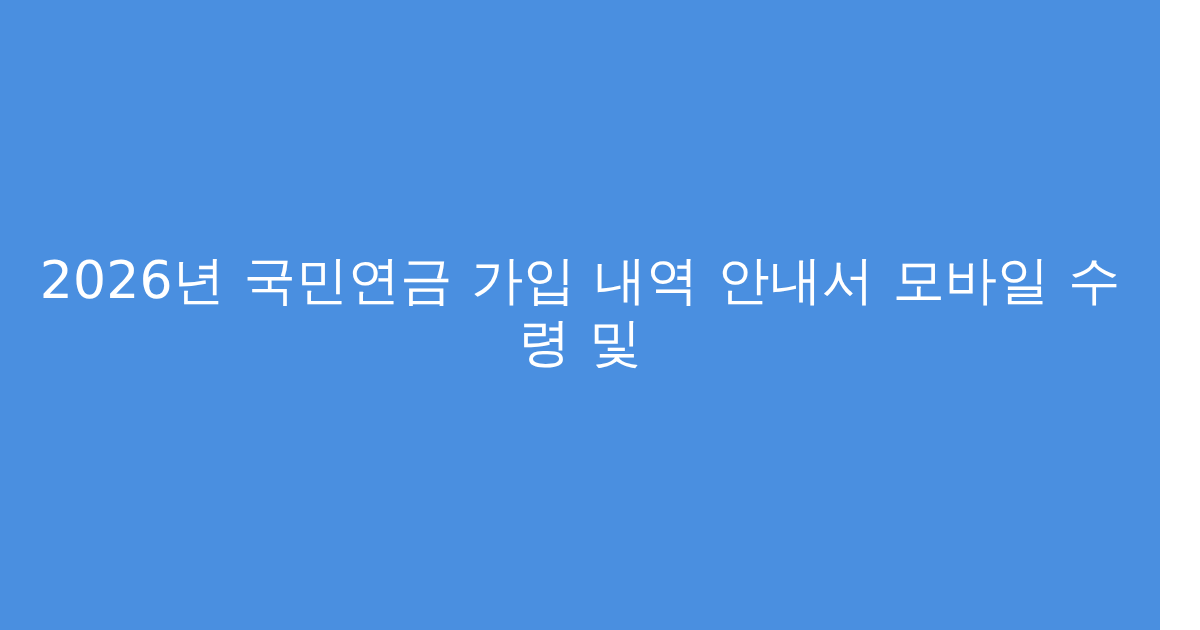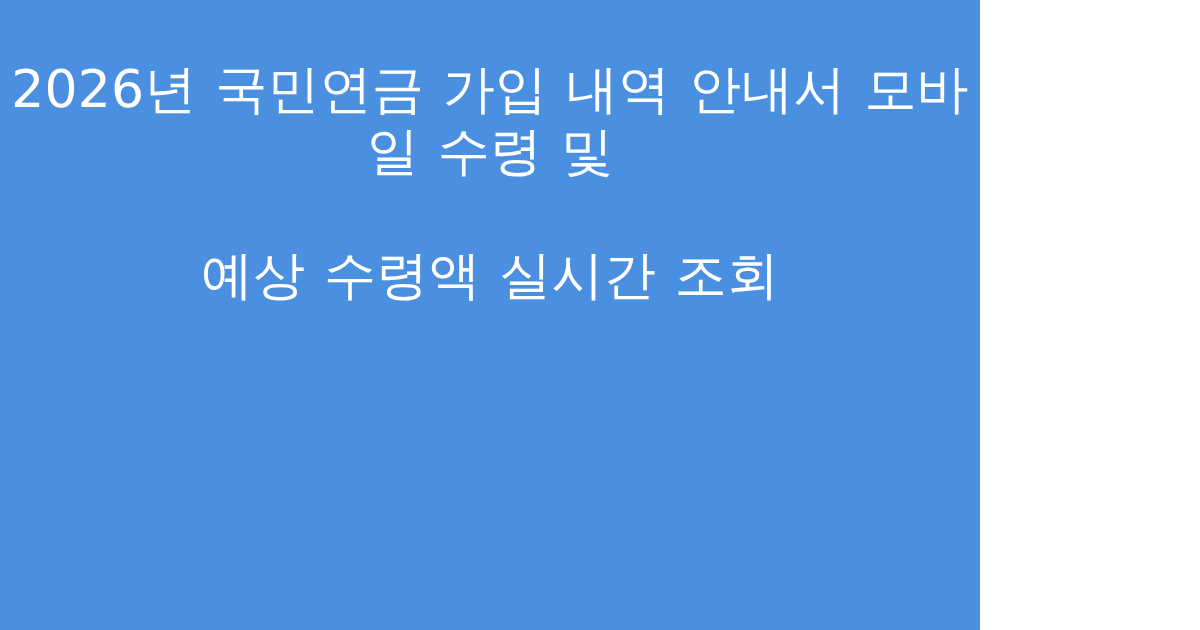--- a/index.html
+++ b/index.html
@@ -12,25 +12,25 @@
     width: 1200px;
     height: 630px;
     overflow: hidden;
     font-family: "DejaVu Sans", "Liberation Sans", sans-serif;
   }
 
   
   .card {
     position: relative;
     box-sizing: border-box;
-    width: 980px;
+    width: 1160px;
     height: 630px;
     background-color: #4a8fe0;
     display: flex;
-    align-items: flex-start;
+    align-items: center;
     justify-content: center;
   }
 
   
   .headline {
     width: 1120px;
     margin: 0;
     padding: 0;
     
     transform: translateY(-3px);
@@ -50,16 +50,15 @@
     display: block;
   }
 </style>
 </head>
 <body>
 
 <div class="card" style="background-color: rgb(74, 143, 224);">
 
   <h1 class="headline" style="color: rgb(255, 255, 255);">
     <span class="headline-line">2026년 국민연금 가입 내역 안내서 모바일 수령 및</span>
-    <span class="headline-line">예상 수령액 실시간 조회</span>
   </h1>
 
 </div>
 
 </body></html>

